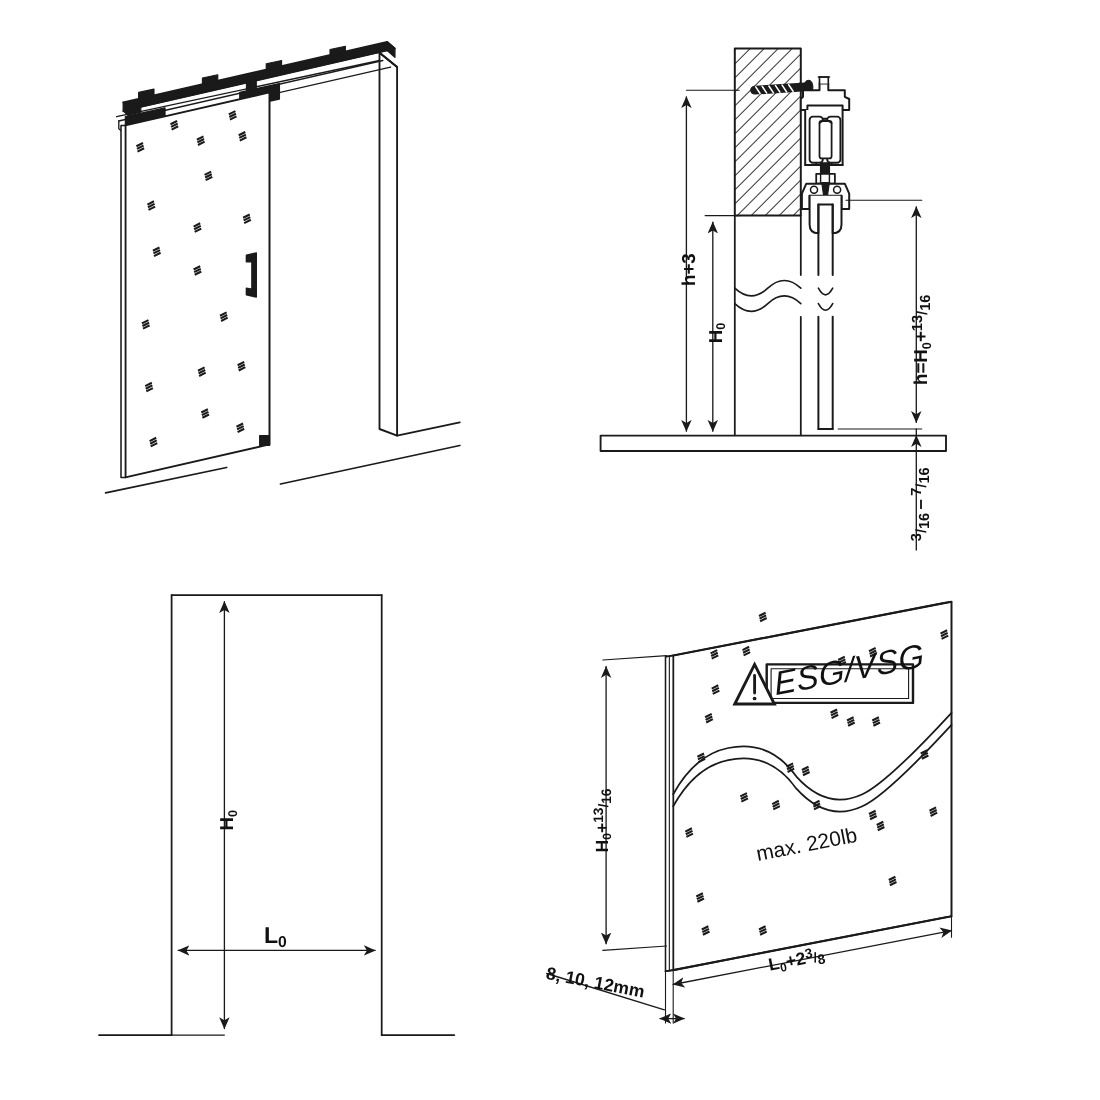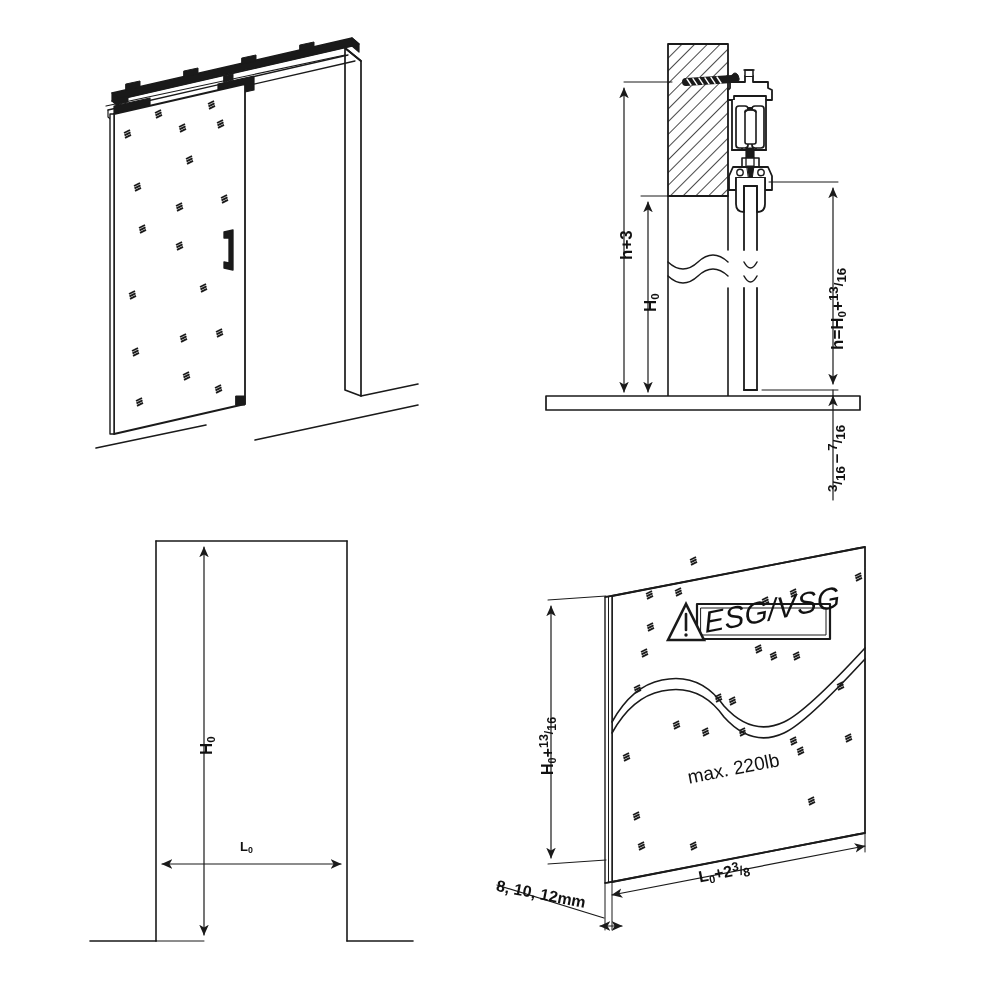--- a/index.html
+++ b/index.html
@@ -335,21 +335,21 @@
 </div>
 
 <div class="lbl rot90" style="left:826px;top:492px;font-size:17px;">
   <span class="fr"><span class="nu">3</span>/<span class="de">16</span></span><span style="padding:0 3px;">–</span><span class="fr"><span class="nu">7</span>/<span class="de">16</span></span>
 </div>
 
 <div class="lbl rot90" style="left:198px;top:755px;font-size:17px;">
   <span>H</span><sub>0</sub>
 </div>
 
-<div class="lbl" style="left:240px;top:840px;font-size:13px;">
+<div class="lbl" style="left:240px;top:840px;font-size:21px;">
   <span>L</span><sub>0</sub>
 </div>
 
 <div class="lbl rot90" style="left:538px;top:775px;font-size:16px;">
   <span>H</span><sub>0</sub><span>+</span><span class="fr"><span class="nu">13</span>/<span class="de">16</span></span>
 </div>
 
 <div class="lbl" style="left:697px;top:868px;font-size:16px;transform-origin:0 0;transform:rotate(-11deg);">
   <span>L</span><sub>0</sub><span>+</span><span>2</span><span class="fr"><span class="nu">3</span>/<span class="de">8</span></span>
 </div>

